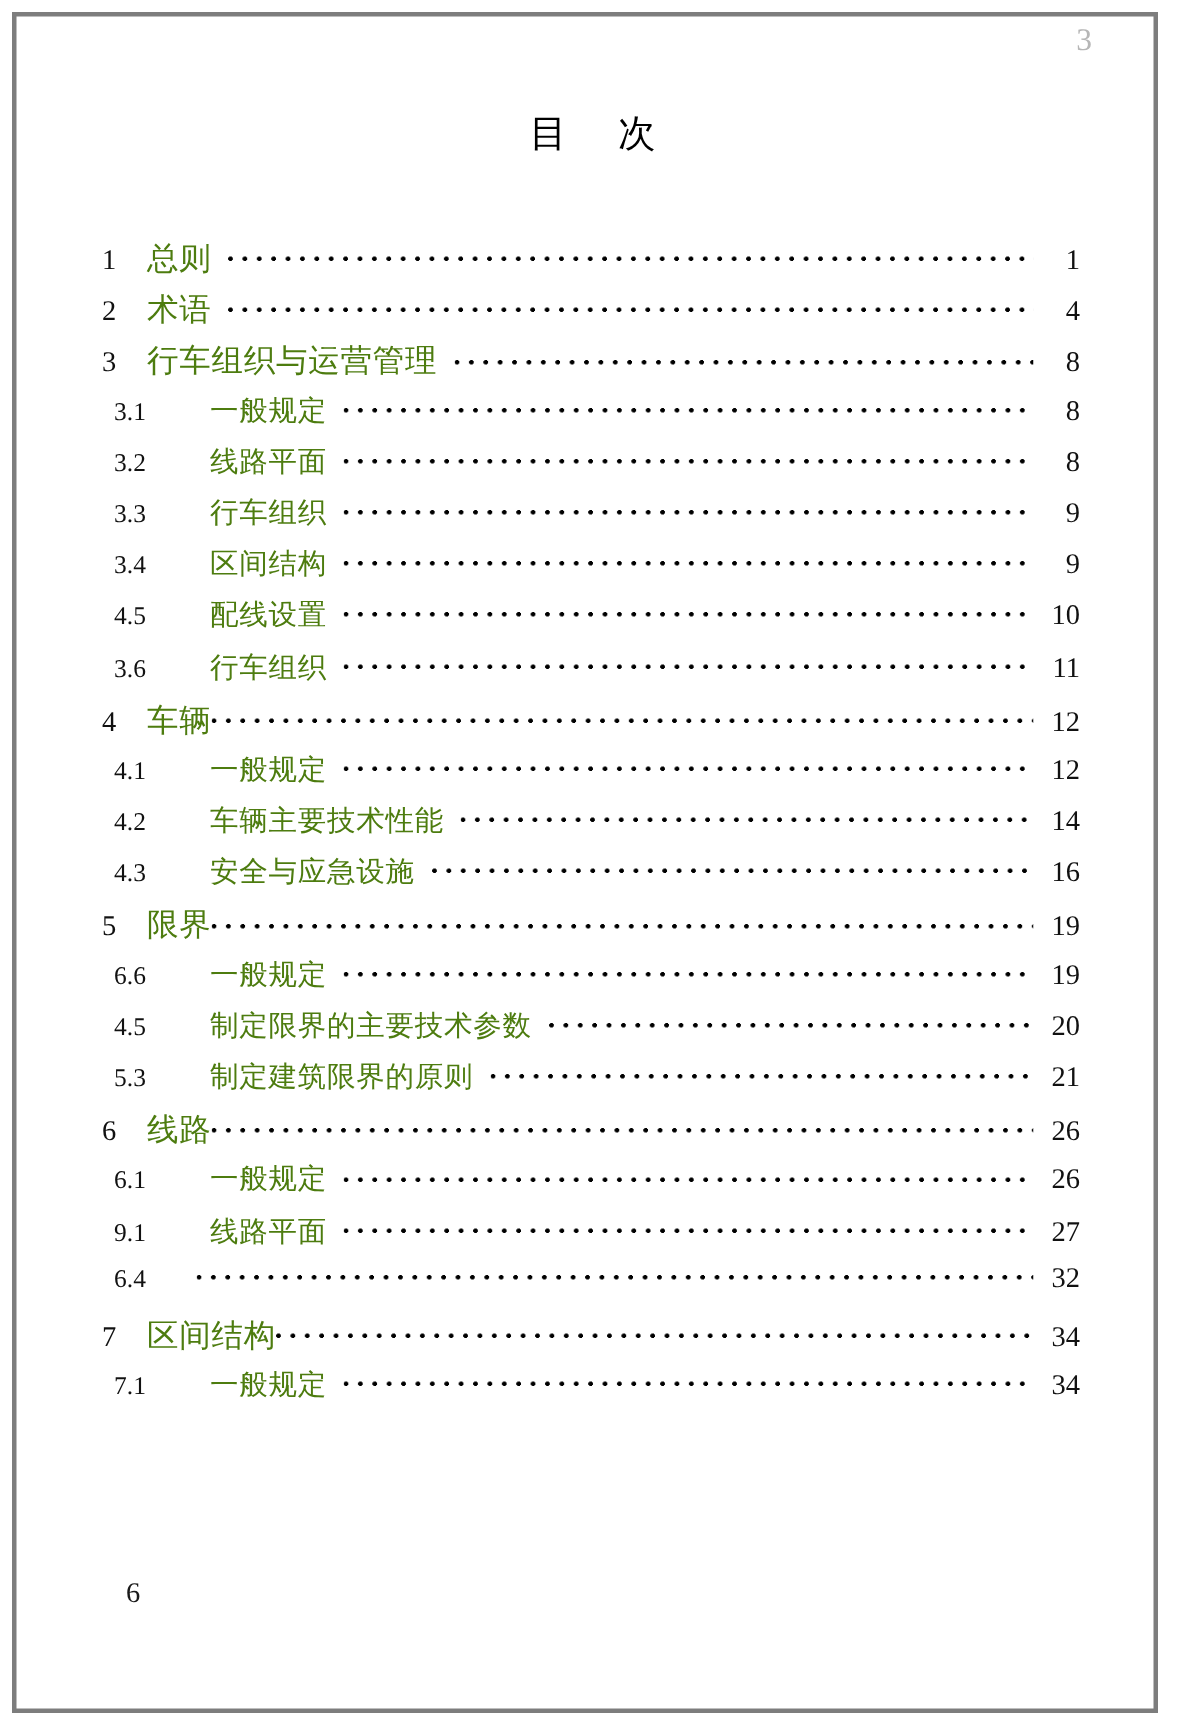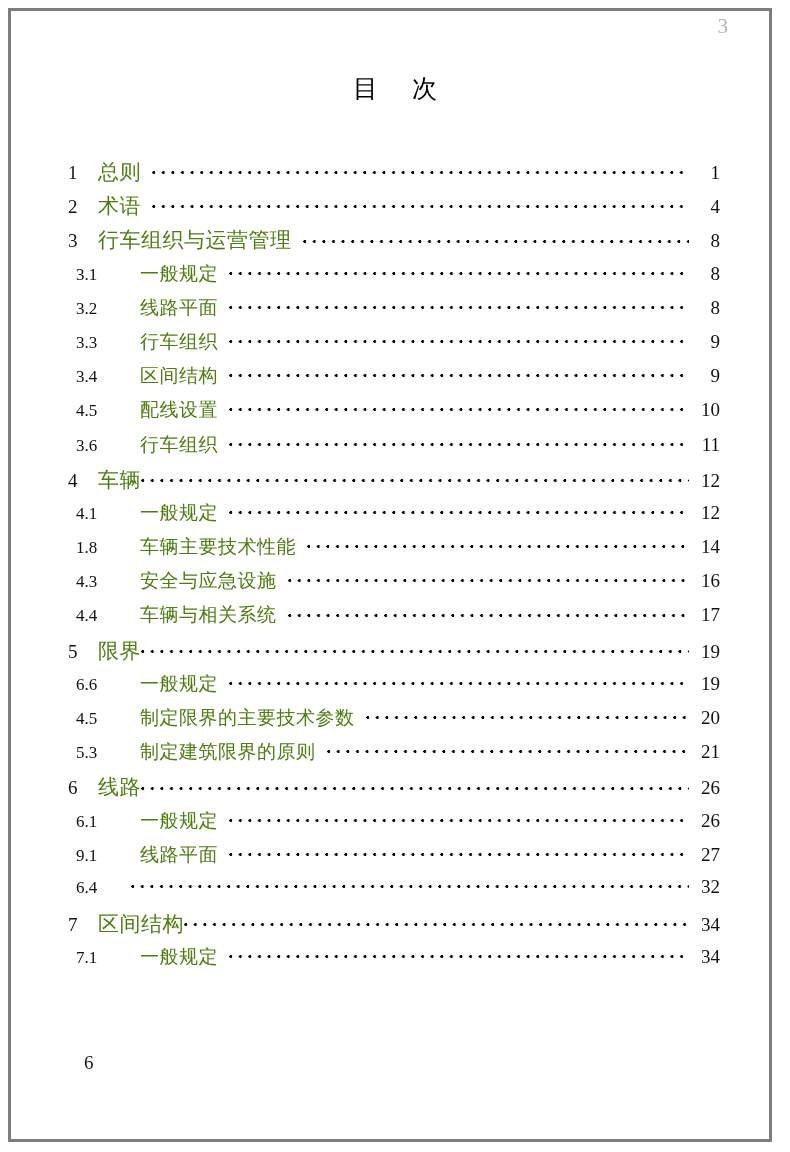--- a/index.html
+++ b/index.html
@@ -223,36 +223,30 @@
         <span class="leader nogap"></span>
         <span class="pageno">12</span>
       </div>
       <div class="toc-row lvl2">
         <span class="num">4.1</span>
         <span class="label">一般规定</span>
         <span class="leader gap"></span>
         <span class="pageno">12</span>
       </div>
       <div class="toc-row lvl2">
-        <span class="num">1.8</span>
+        <span class="num">4.2</span>
         <span class="label">车辆主要技术性能</span>
         <span class="leader gap"></span>
         <span class="pageno">14</span>
       </div>
       <div class="toc-row lvl2">
         <span class="num">4.3</span>
         <span class="label">安全与应急设施</span>
         <span class="leader gap"></span>
         <span class="pageno">16</span>
-      </div>
-      <div class="toc-row lvl2">
-        <span class="num">4.4</span>
-        <span class="label">车辆与相关系统</span>
-        <span class="leader gap"></span>
-        <span class="pageno">17</span>
       </div>
       <div class="toc-row lvl1">
         <span class="num">5</span>
         <span class="label">限界</span>
         <span class="leader nogap"></span>
         <span class="pageno">19</span>
       </div>
       <div class="toc-row lvl2">
         <span class="num">6.6</span>
         <span class="label">一般规定</span>

